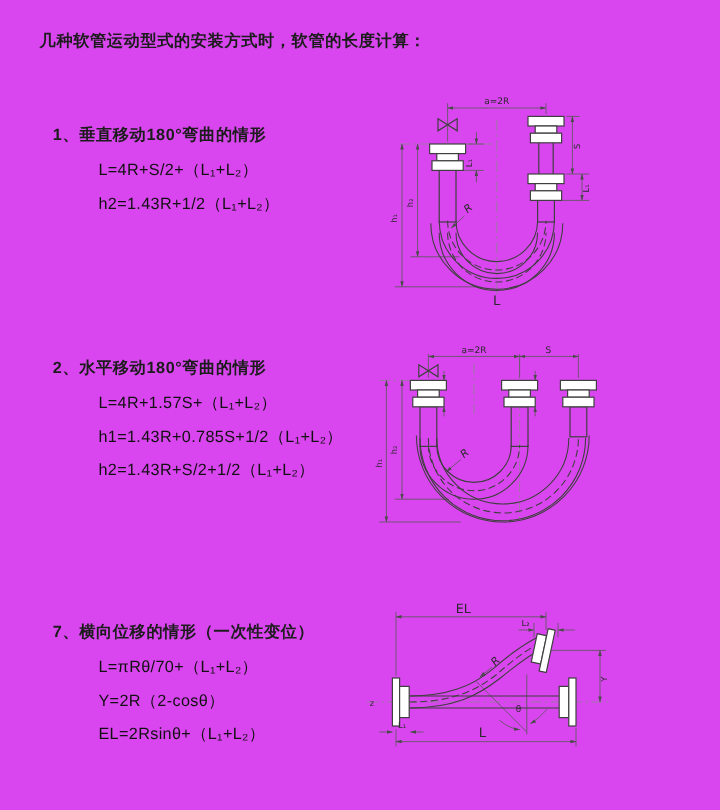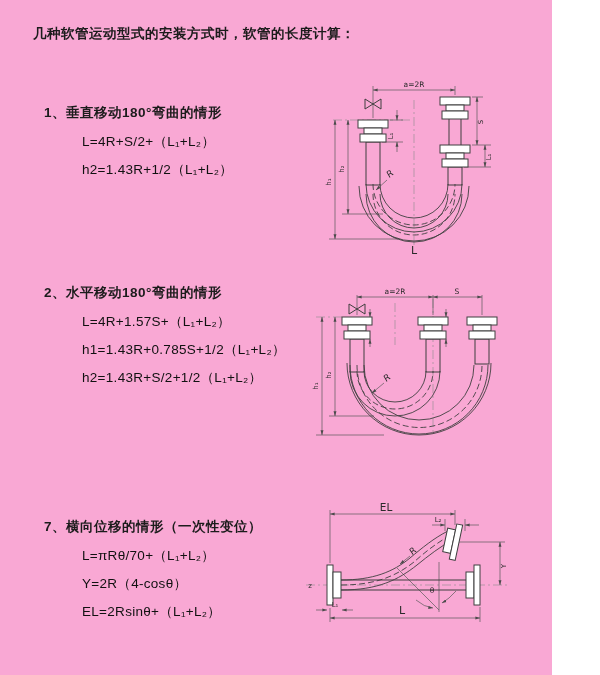--- a/index.html
+++ b/index.html
@@ -1,17 +1,17 @@
 <!DOCTYPE html>
 <html><head>
 <meta charset="utf-8">
 <style>
   html,body { margin:0; padding:0; background:#ffffff; }
   .page {
-    position:relative; width:552px; height:675px; background:#f9a8d4;
+    position:relative; width:600px; height:675px; background:#d946ef;
     font-family:"Liberation Sans","DejaVu Sans",sans-serif; color:#1c1c1c;
     overflow:hidden;
   }
   .title {
     position:absolute; left:33px; top:25px;
     font-size:13.5px; font-weight:700; letter-spacing:0.5px;
   }
   .sec { position:absolute; }
   .heading { font-size:13.5px; font-weight:700; letter-spacing:0.5px; }
   .formulas { margin-left:18px; }
@@ -40,34 +40,34 @@
   <div class="title">几种软管运动型式的安装方式时，软管的长度计算：</div>
 
   <div class="sec" style="left:44px;top:104px">
     <div class="heading">1、垂直移动180°弯曲的情形</div>
     <div class="formulas">
       <div class="formula">L=4R+S/2+（L₁+L₂）</div>
       <div class="formula">h2=1.43R+1/2（L₁+L₂）</div>
     </div>
   </div>
 
-  <div class="sec" style="left:44px;top:284px">
+  <div class="sec" style="left:44px;top:298px">
     <div class="heading">2、水平移动180°弯曲的情形</div>
     <div class="formulas">
       <div class="formula">L=4R+1.57S+（L₁+L₂）</div>
       <div class="formula">h1=1.43R+0.785S+1/2（L₁+L₂）</div>
       <div class="formula">h2=1.43R+S/2+1/2（L₁+L₂）</div>
     </div>
   </div>
 
   <div class="sec" style="left:44px;top:518px">
     <div class="heading">7、横向位移的情形（一次性变位）</div>
     <div class="formulas">
       <div class="formula">L=πRθ/70+（L₁+L₂）</div>
-      <div class="formula">Y=2R（4-cosθ）</div>
+      <div class="formula">Y=2R（2-cosθ）</div>
       <div class="formula">EL=2Rsinθ+（L₁+L₂）</div>
     </div>
   </div>
 
   <svg class="diag" style="left:313px;top:74px" width="285" height="185" viewBox="0 0 285 185">
     <defs>
       <marker id="ah" viewBox="0 0 10 8" refX="9.5" refY="4" markerWidth="7" markerHeight="6" orient="auto-start-reverse">
         <path d="M0,1 L10,4 L0,7 Z" fill="#4a4a4a"></path>
       </marker>
       <pattern id="braid" width="4" height="4" patternUnits="userSpaceOnUse">

